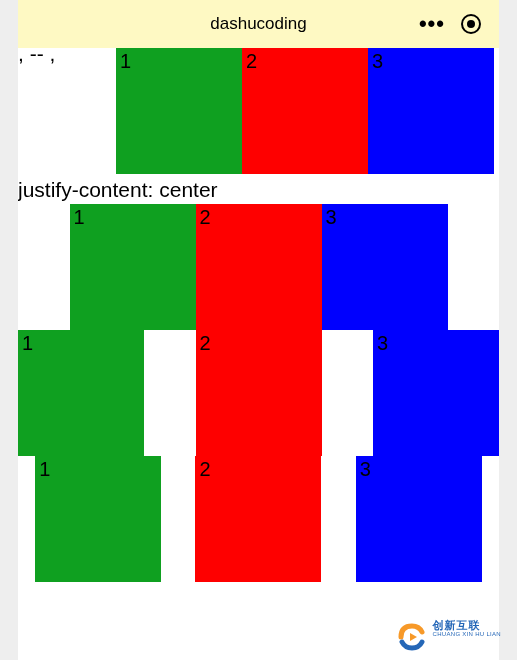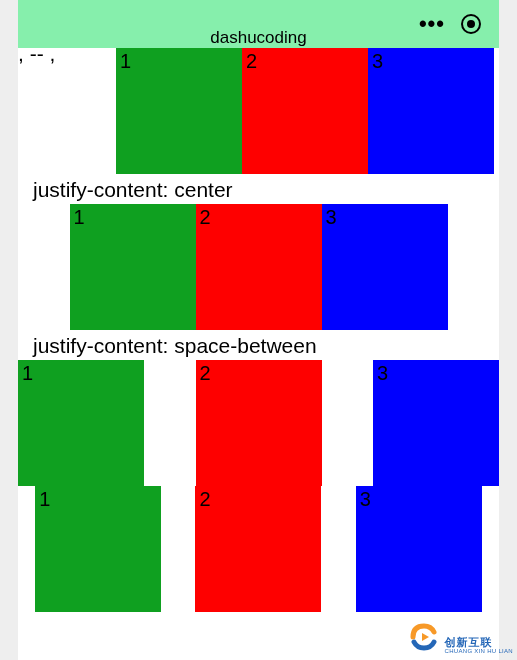--- a/index.html
+++ b/index.html
@@ -20,24 +20,24 @@
       left: 18px;
       top: 0;
       width: 481px;
       height: 660px;
       background: #ffffff;
       overflow: hidden;
     }
     .status-bar {
       height: 48px;
       display: flex;
-      align-items: flex-end;
+      align-items: center;
       justify-content: center;
       position: relative;
-      background: #86efac;
+      background: #fef9c3;
     }
     .status-title {
       font-size: 17px;
       color: #000;
       font-weight: 400;
     }
     .status-icons {
       position: absolute;
       right: 18px;
       top: 0;
@@ -79,21 +79,21 @@
       top: -6px;
       left: 0;
       font-size: 21px;
       color: #000;
     }
     .section-label {
       font-size: 21px;
       color: #000;
       margin-top: 4px;
       margin-bottom: 2px;
-      padding-left: 15px;
+      padding-left: 0px;
     }
     .flex-row {
       display: flex;
       width: 100%;
     }
     .flex-end {
       justify-content: flex-end;
     }
     .flex-center {
       justify-content: center;
@@ -112,24 +112,24 @@
       padding: 2px 4px;
     }
     .box-green { background: #0fa020; }
     .box-red { background: #fe0000; }
     .box-blue { background: #0000fe; }
     
     .section1 .flex-row { padding-right: 5px; }
     
     .watermark {
       position: absolute;
-      right: 4px;
+      right: 16px;
       bottom: 6px;
       display: flex;
-      align-items: flex-end;
+      align-items: flex-start;
       gap: 4px;
       opacity: 0.95;
     }
     .watermark-logo {
       width: 34px;
       height: 34px;
       position: relative;
     }
     .watermark-text {
       display: flex;
@@ -171,21 +171,20 @@
       </div>
     </div>
 
     <div class="section-label">justify-content: center</div>
     <div class="flex-row flex-center">
       <div class="box box-green">1</div>
       <div class="box box-red">2</div>
       <div class="box box-blue">3</div>
     </div>
 
-    <div class="section-label">justify-content: space-between</div>
     <div class="flex-row flex-between">
       <div class="box box-green">1</div>
       <div class="box box-red">2</div>
       <div class="box box-blue">3</div>
     </div>
 
     <div class="flex-row flex-around">
       <div class="box box-green">1</div>
       <div class="box box-red">2</div>
       <div class="box box-blue">3</div>

